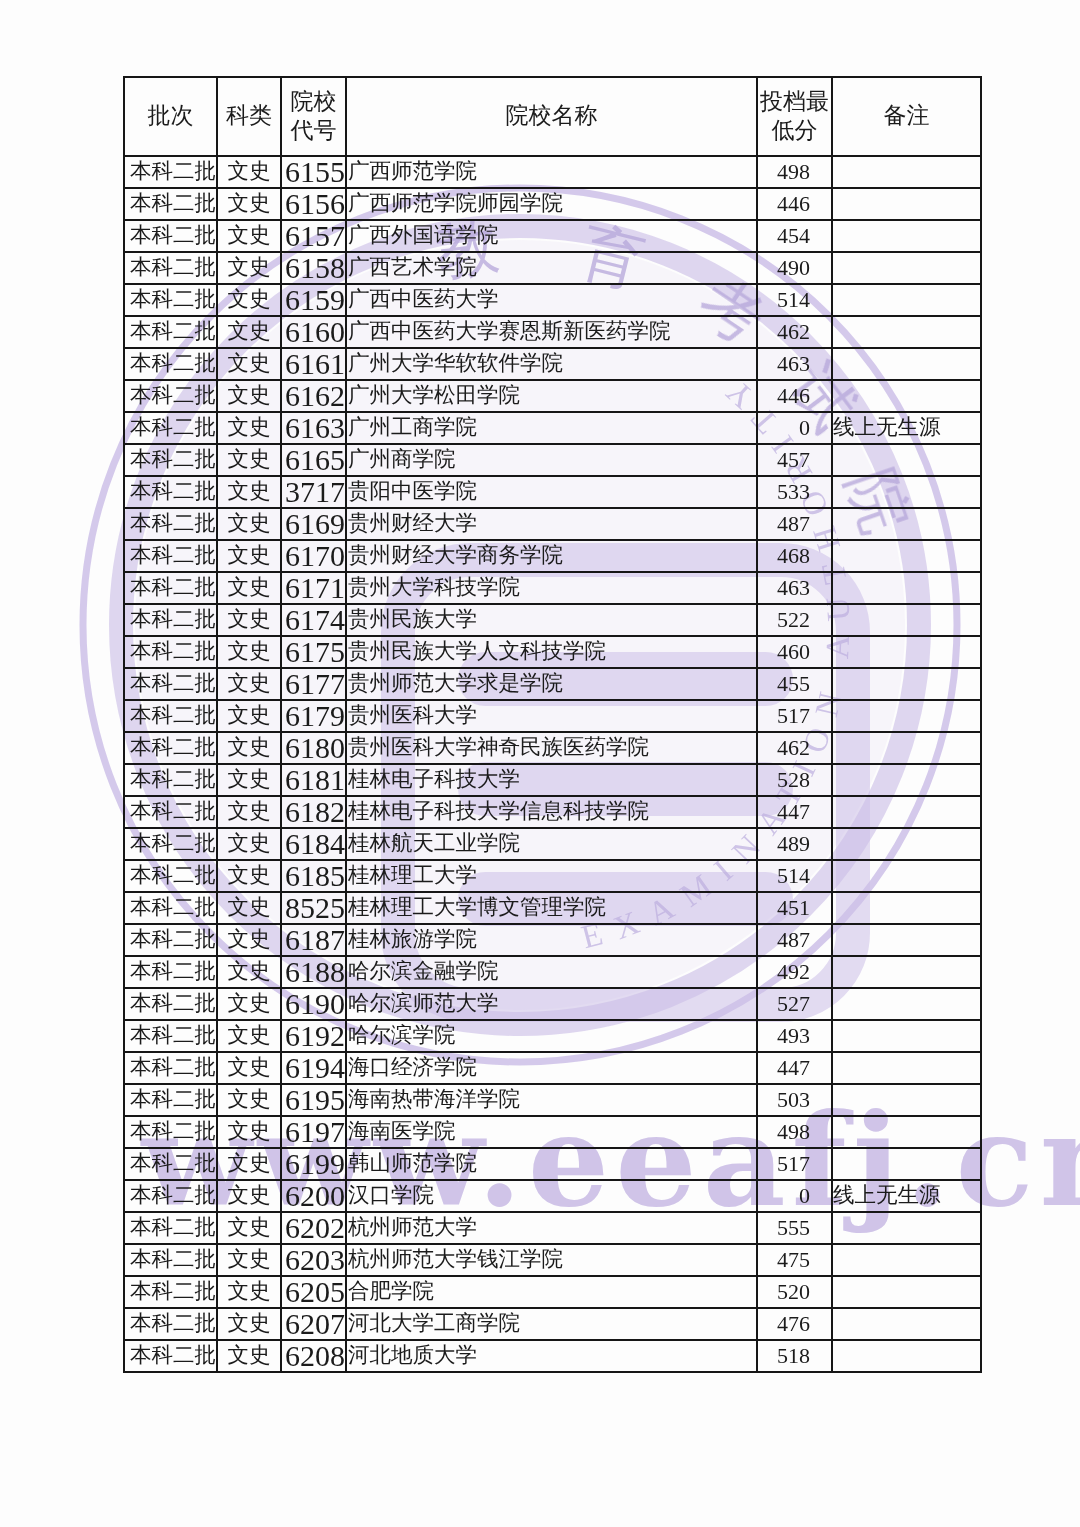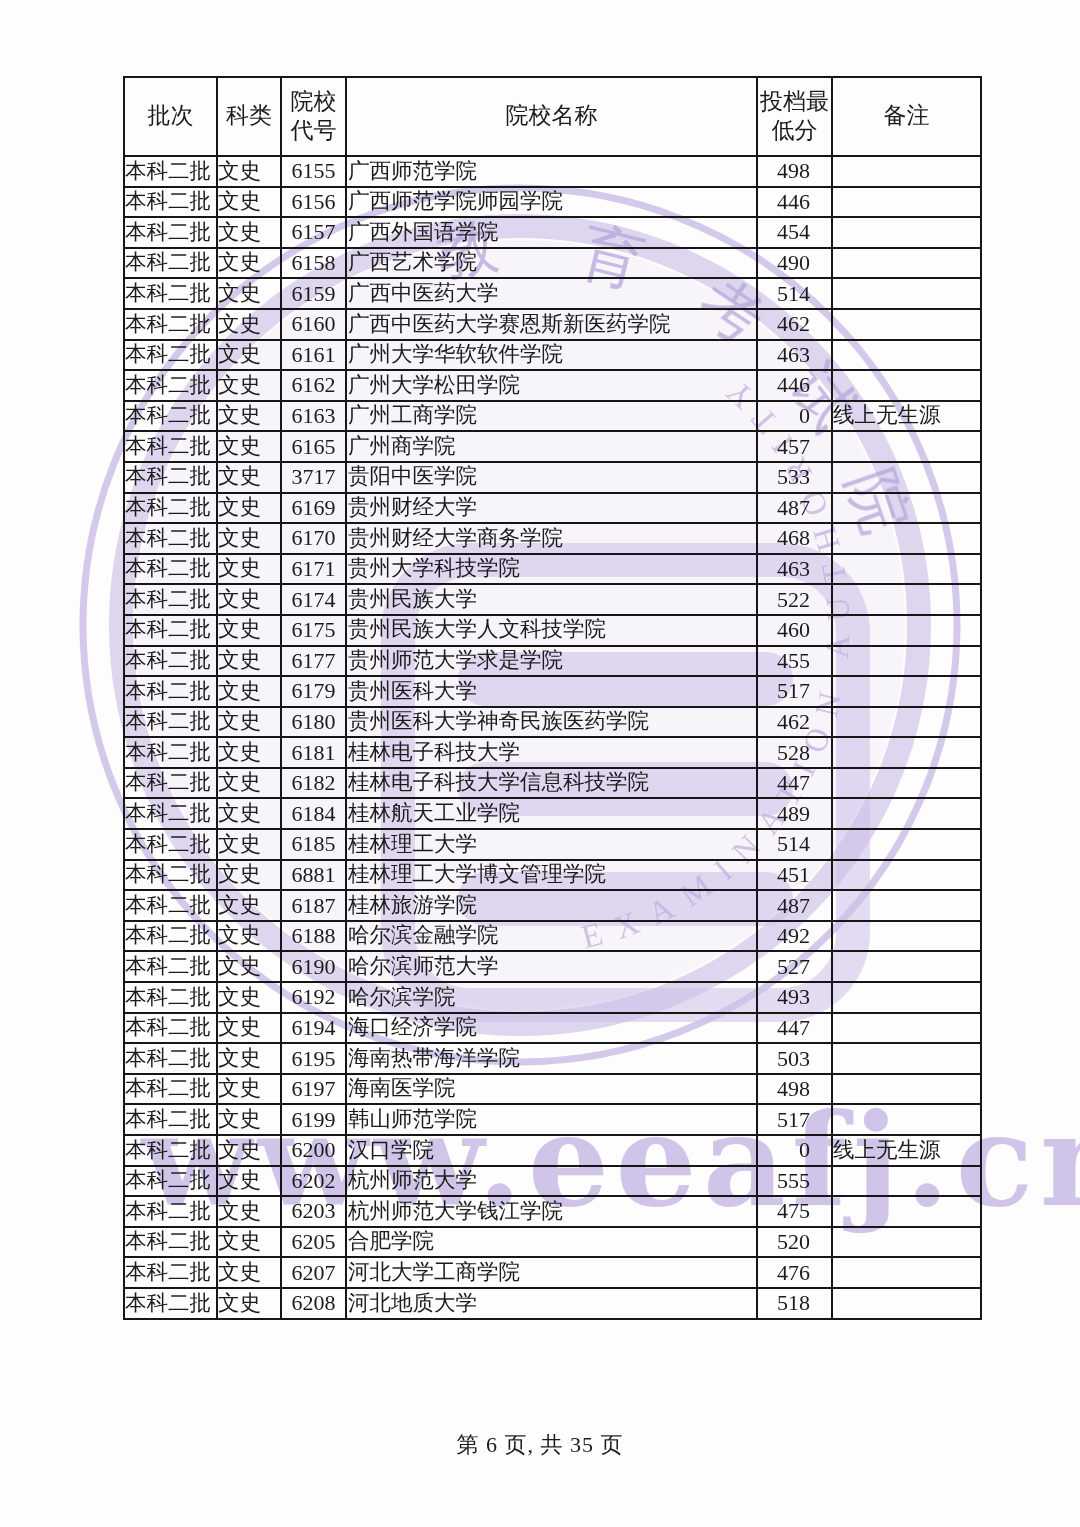--- a/index.html
+++ b/index.html
@@ -53,23 +53,23 @@
     text-align:center;
     white-space:pre-line;
     line-height:1.25;
   }
   .score-table td{
     height:28.6px;
     font-size:21.5px;
     line-height:1;
     padding:0;
   }
-  td.c-batch{text-align:left;}
-  td.c-cat{}
-  td.c-code{text-align:center;font-size:22px;}
+  td.c-batch{text-align:right;}
+  td.c-cat{text-align:center;}
+  td.c-code{text-align:right;font-size:30px;}
   td.c-name{text-align:left;padding-left:1px;}
   td.c-score{text-align:right;padding-right:21px;font-size:22px;}
   td.c-remark{text-align:left;}
   
   .page-footer{
     position:absolute;left:0;top:1430px;width:100%;
     text-align:center;
     font-size:22px;
     letter-spacing:1px;
     z-index:1;
@@ -315,21 +315,21 @@
       <td class="c-batch">本科二批</td>
       <td class="c-cat">文史</td>
       <td class="c-code">6185</td>
       <td class="c-name">桂林理工大学</td>
       <td class="c-score">514</td>
       <td class="c-remark"></td>
     </tr>
         <tr>
       <td class="c-batch">本科二批</td>
       <td class="c-cat">文史</td>
-      <td class="c-code">6881</td>
+      <td class="c-code">8525</td>
       <td class="c-name">桂林理工大学博文管理学院</td>
       <td class="c-score">451</td>
       <td class="c-remark"></td>
     </tr>
         <tr>
       <td class="c-batch">本科二批</td>
       <td class="c-cat">文史</td>
       <td class="c-code">6187</td>
       <td class="c-name">桂林旅游学院</td>
       <td class="c-score">487</td>
@@ -435,15 +435,14 @@
       <td class="c-batch">本科二批</td>
       <td class="c-cat">文史</td>
       <td class="c-code">6208</td>
       <td class="c-name">河北地质大学</td>
       <td class="c-score">518</td>
       <td class="c-remark"></td>
     </tr>
       </tbody>
   </table>
 
-  <div class="page-footer">第 6 页, 共 35 页</div>
 
 </div>
 
 </body></html>

